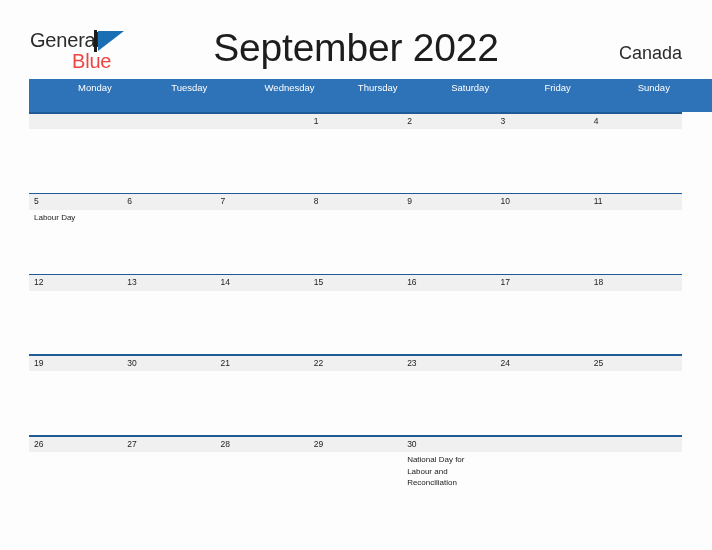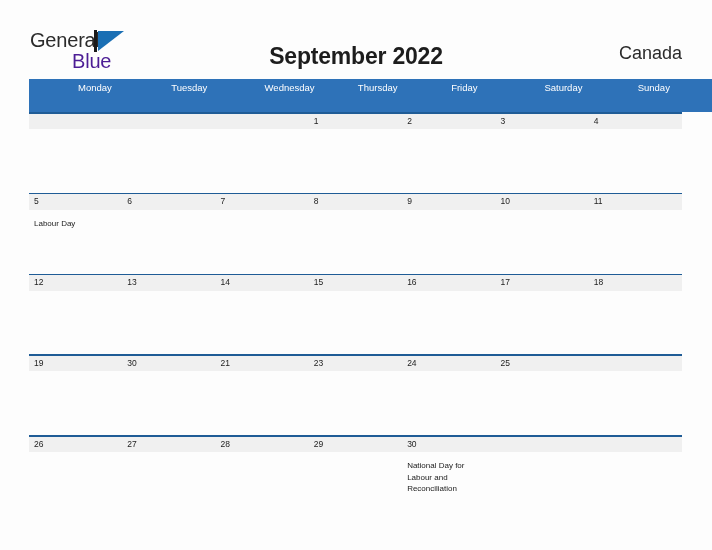--- a/index.html
+++ b/index.html
@@ -65,34 +65,34 @@
     height: 0;
     border-top: 20px solid #1a6fb4;
     border-right: 26px solid transparent;
   }
   .logo-blue {
     position: absolute;
     left: 42px;
     top: 21px;
     font-size: 20px;
     letter-spacing: -0.2px;
-    color: #4c1d95;
+    color: #ef4444;
     line-height: 24px;
     white-space: nowrap;
   }
 
   .cal-title {
     position: absolute;
     left: 0;
-    top: 38px;
+    top: 30px;
     width: 712px;
     text-align: center;
-    font-size: 23px;
+    font-size: 39px;
     color: #1d1d1d;
-    font-weight: bold;
+    font-weight: normal;
     line-height: 36px;
     letter-spacing: -0.2px;
   }
 
   .cal-country {
     position: absolute;
     right: 30px;
     top: 44px;
     font-size: 18px;
     color: #2b2b2b;
@@ -168,21 +168,21 @@
     height: 15.5px;
     line-height: 15.5px;
     font-size: 8.5px;
     color: #222222;
   }
   .day-num.empty {
     color: transparent;
   }
   .day-event {
     display: block;
-    margin-top: 8px;
+    margin-top: 2px;
     font-size: 8px;
     line-height: 11.5px;
     color: #222222;
     word-wrap: break-word;
   }
 </style>
 </head>
 <body>
 
 <div class="topbar">
@@ -202,22 +202,22 @@
 
 </div>
 
 <div class="grid">
 
   <div class="dow-row">
     <div class="dow-cell">Monday</div>
     <div class="dow-cell">Tuesday</div>
     <div class="dow-cell">Wednesday</div>
     <div class="dow-cell">Thursday</div>
+    <div class="dow-cell">Saturday</div>
     <div class="dow-cell">Friday</div>
-    <div class="dow-cell">Saturday</div>
     <div class="dow-cell">Sunday</div>
   </div>
 
   <div class="week-row">
     <div class="week-rule"></div>
     <div class="week-band"></div>
     <div class="week-cells">
       <div class="day-cell">
         <span class="day-num empty"></span>
         <span class="day-event"></span>
@@ -329,20 +329,24 @@
       </div>
       <div class="day-cell">
         <span class="day-num">30</span>
         <span class="day-event"></span>
       </div>
       <div class="day-cell">
         <span class="day-num">21</span>
         <span class="day-event"></span>
       </div>
       <div class="day-cell">
+        <span class="day-num">22</span>
+        <span class="day-event"></span>
+      </div>
+      <div class="day-cell">
         <span class="day-num">23</span>
         <span class="day-event"></span>
       </div>
       <div class="day-cell">
         <span class="day-num">24</span>
         <span class="day-event"></span>
       </div>
       <div class="day-cell">
         <span class="day-num">25</span>
         <span class="day-event"></span>

